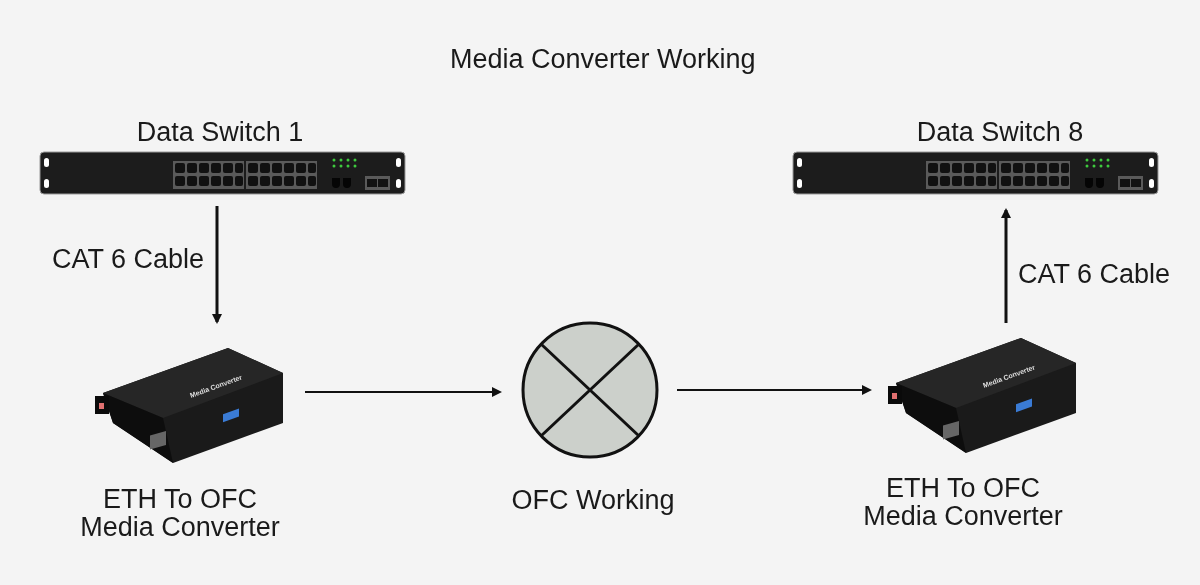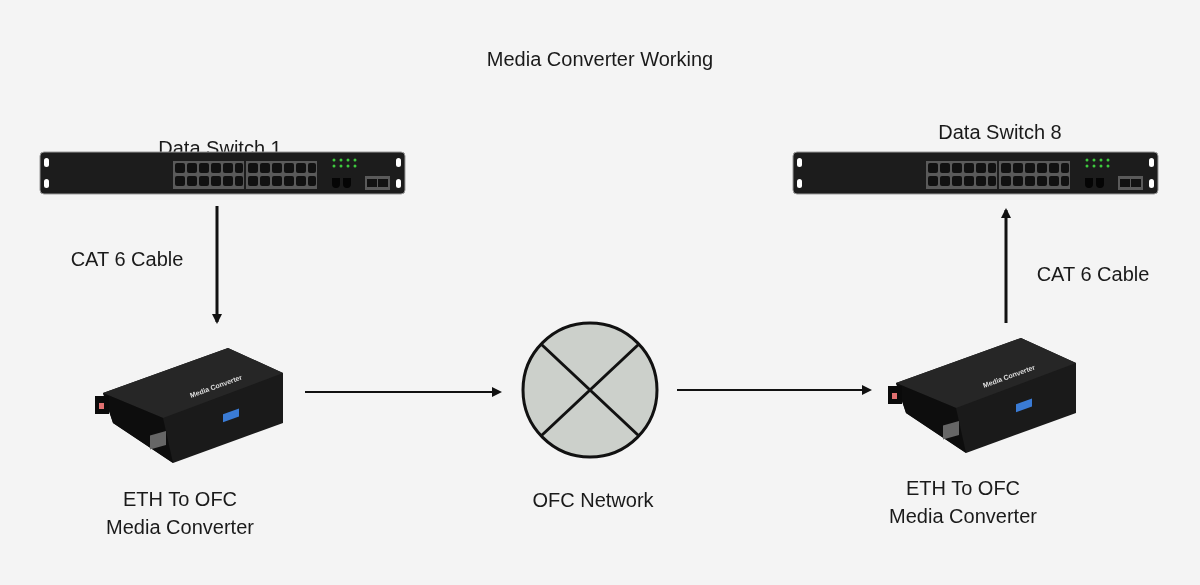--- a/index.html
+++ b/index.html
@@ -1,28 +1,28 @@
 <!DOCTYPE html>
 <html><head>
 <meta charset="utf-8">
 <style>
   html,body{margin:0;padding:0;}
   body{width:1200px;height:585px;background:#f4f4f4;position:relative;overflow:hidden;font-family:"Liberation Sans",sans-serif;color:#1a1a1a;}
-  .lbl{position:absolute;font-size:20px;white-space:nowrap;text-align:center;line-height:28px;}
+  .lbl{position:absolute;font-size:27px;white-space:nowrap;text-align:center;line-height:28px;}
   svg{position:absolute;left:0;top:0;}
 </style>
 </head>
 <body>
 
 <div class="lbl" style="left:450px;top:45px;width:300px;">Media Converter Working</div>
-<div class="lbl" style="left:120px;top:118px;width:200px;margin-top:16px;">Data Switch 1</div>
+<div class="lbl" style="left:120px;top:118px;width:200px;">Data Switch 1</div>
 <div class="lbl" style="left:890px;top:118px;width:220px;">Data Switch 8</div>
 <div class="lbl" style="left:52px;top:245px;width:150px;">CAT 6 Cable</div>
 <div class="lbl" style="left:1018px;top:260px;width:150px;">CAT 6 Cable</div>
-<div class="lbl" style="left:493px;top:486px;width:200px;">OFC Network</div>
+<div class="lbl" style="left:493px;top:486px;width:200px;">OFC Working</div>
 <div class="lbl" style="left:60px;top:485px;width:240px;">
   <div>ETH To OFC</div>
   <div>Media Converter</div>
 </div>
 <div class="lbl" style="left:843px;top:474px;width:240px;">
   <div>ETH To OFC</div>
   <div>Media Converter</div>
 </div>
 
 <svg width="1200" height="585">

